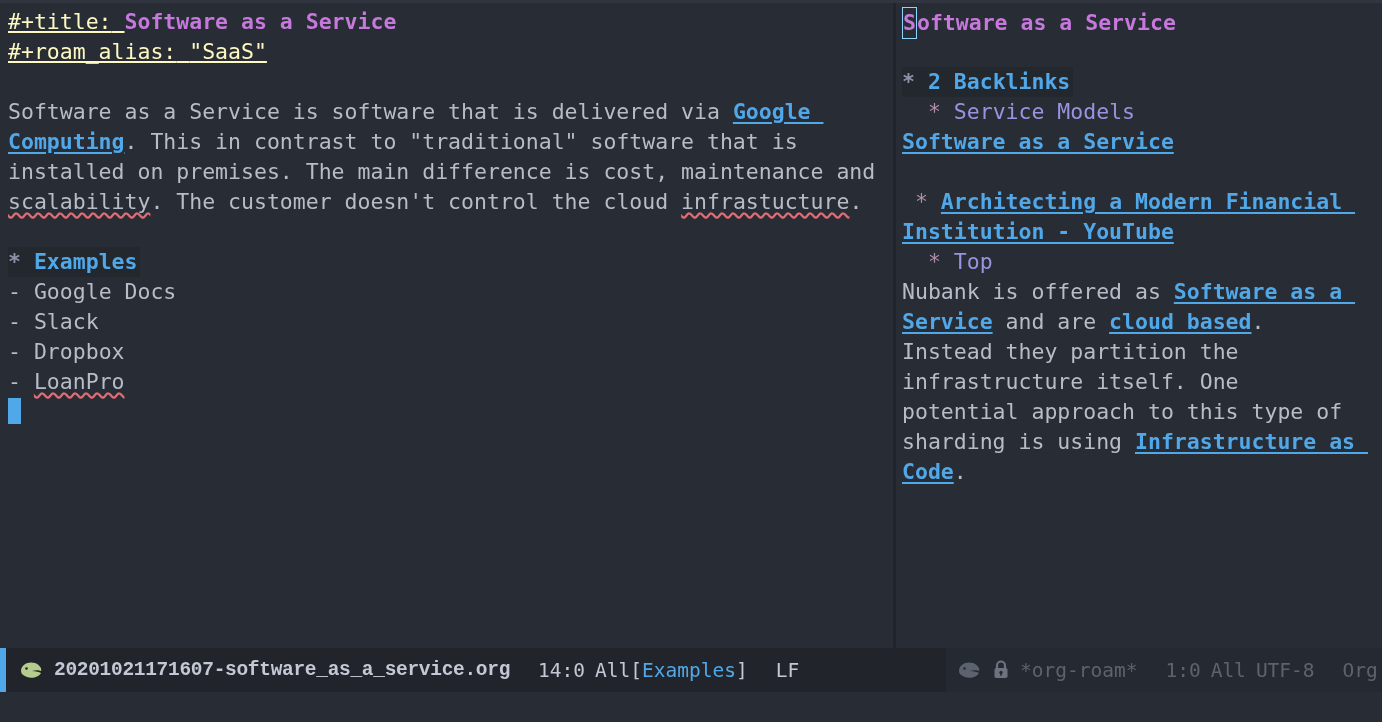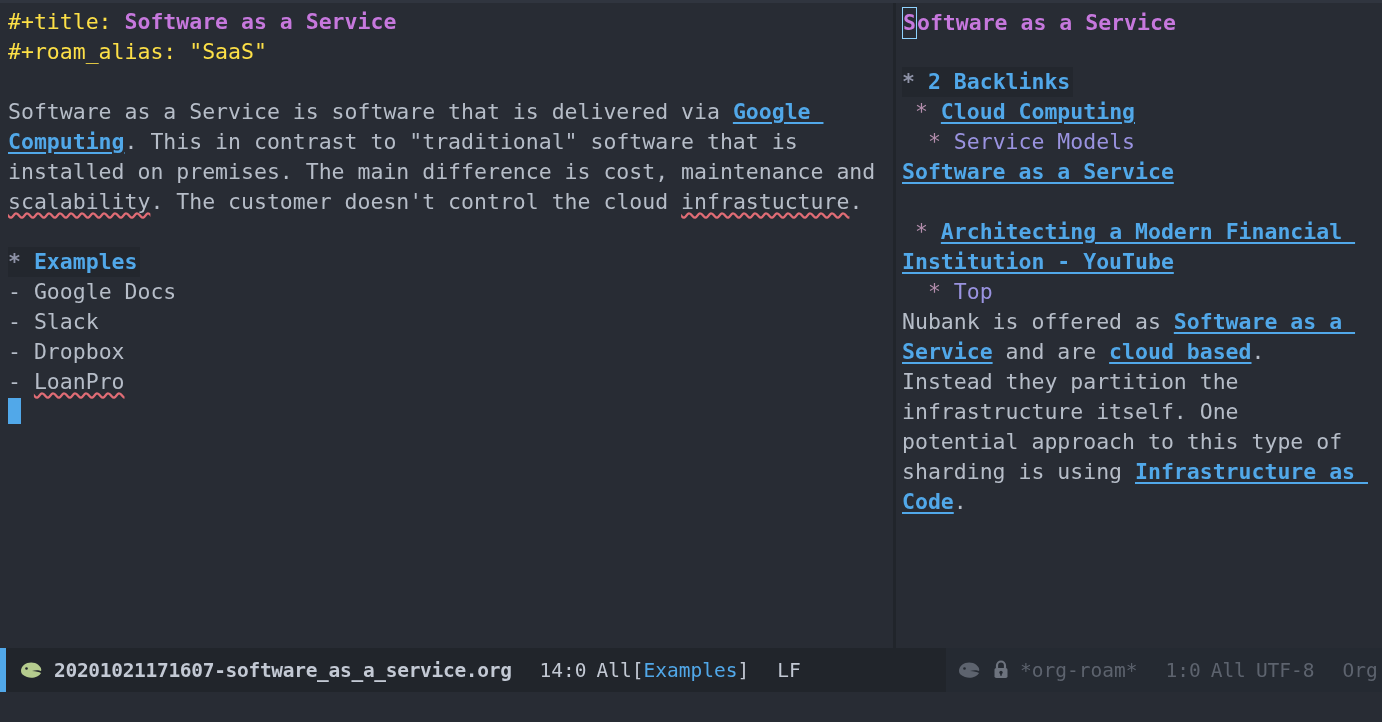--- a/index.html
+++ b/index.html
@@ -54,21 +54,21 @@
 
   .line {
     height: 30px;
     line-height: 30px;
     font-size: 21.5px;
     white-space: pre;
     letter-spacing: 0px;
   }
   .blank { height: 30px; }
 
-  .comment   { color: #fde047; }
+  .comment   { color: #fef9c3; text-decoration: underline; }
   .title-val { color: #c678dd; font-weight: bold; }
   .plain     { color: #b6bdc8; }
   .bullet    { color: #b6bdc8; }
 
   .link {
     color: #51a8e9;
     font-weight: bold;
     text-decoration: underline;
     text-underline-offset: 3px;
   }
@@ -133,20 +133,21 @@
   }
   .modeline-inactive {
     left: 946px; width: 436px;
     background: #252a32;
     color: #5d636e;
     padding-left: 10px;
   }
   .ml-file {
     font-weight: bold;
     letter-spacing: -0.3px;
+    font-family: Liberation Mono, monospace;
   }
   .ml-seg { margin-left: 28px; }
   .ml-blue { color: #51a8e9; }
   .icon-emacs { margin-right: 10px; display: inline-flex; align-items: center; }
   .icon-lock  { margin-right: 10px; display: inline-flex; align-items: center; }
 
   .echo-area {
     position: absolute;
     left: 0; top: 692px;
     width: 1382px; height: 30px;
@@ -197,21 +198,20 @@
     <div class="pane-divider"></div>
 
     <div class="pane pane-right">
 
       <div class="line"><span class="title-val cursor-hollow">S</span><span class="title-val">oftware as a Service</span></div>
 
       <div class="blank"></div>
 
       <div class="line"><span class="head-box"><span class="head-star">*</span><span> </span><span class="heading1">2 Backlinks</span></span></div>
 
-      <div class="line"><span> </span><span class="mauve">*</span><span> </span><span class="link">Cloud Computing</span></div>
 
       <div class="line"><span>  </span><span class="mauve">*</span><span> </span><span class="lav">Service Models</span></div>
 
       <div class="line"><span class="link">Software as a Service</span></div>
 
       <div class="blank"></div>
 
       <div class="line"><span> </span><span class="mauve">*</span><span> </span><span class="link">Architecting a Modern Financial </span></div>
 
       <div class="line"><span class="link">Institution - YouTube</span></div>

